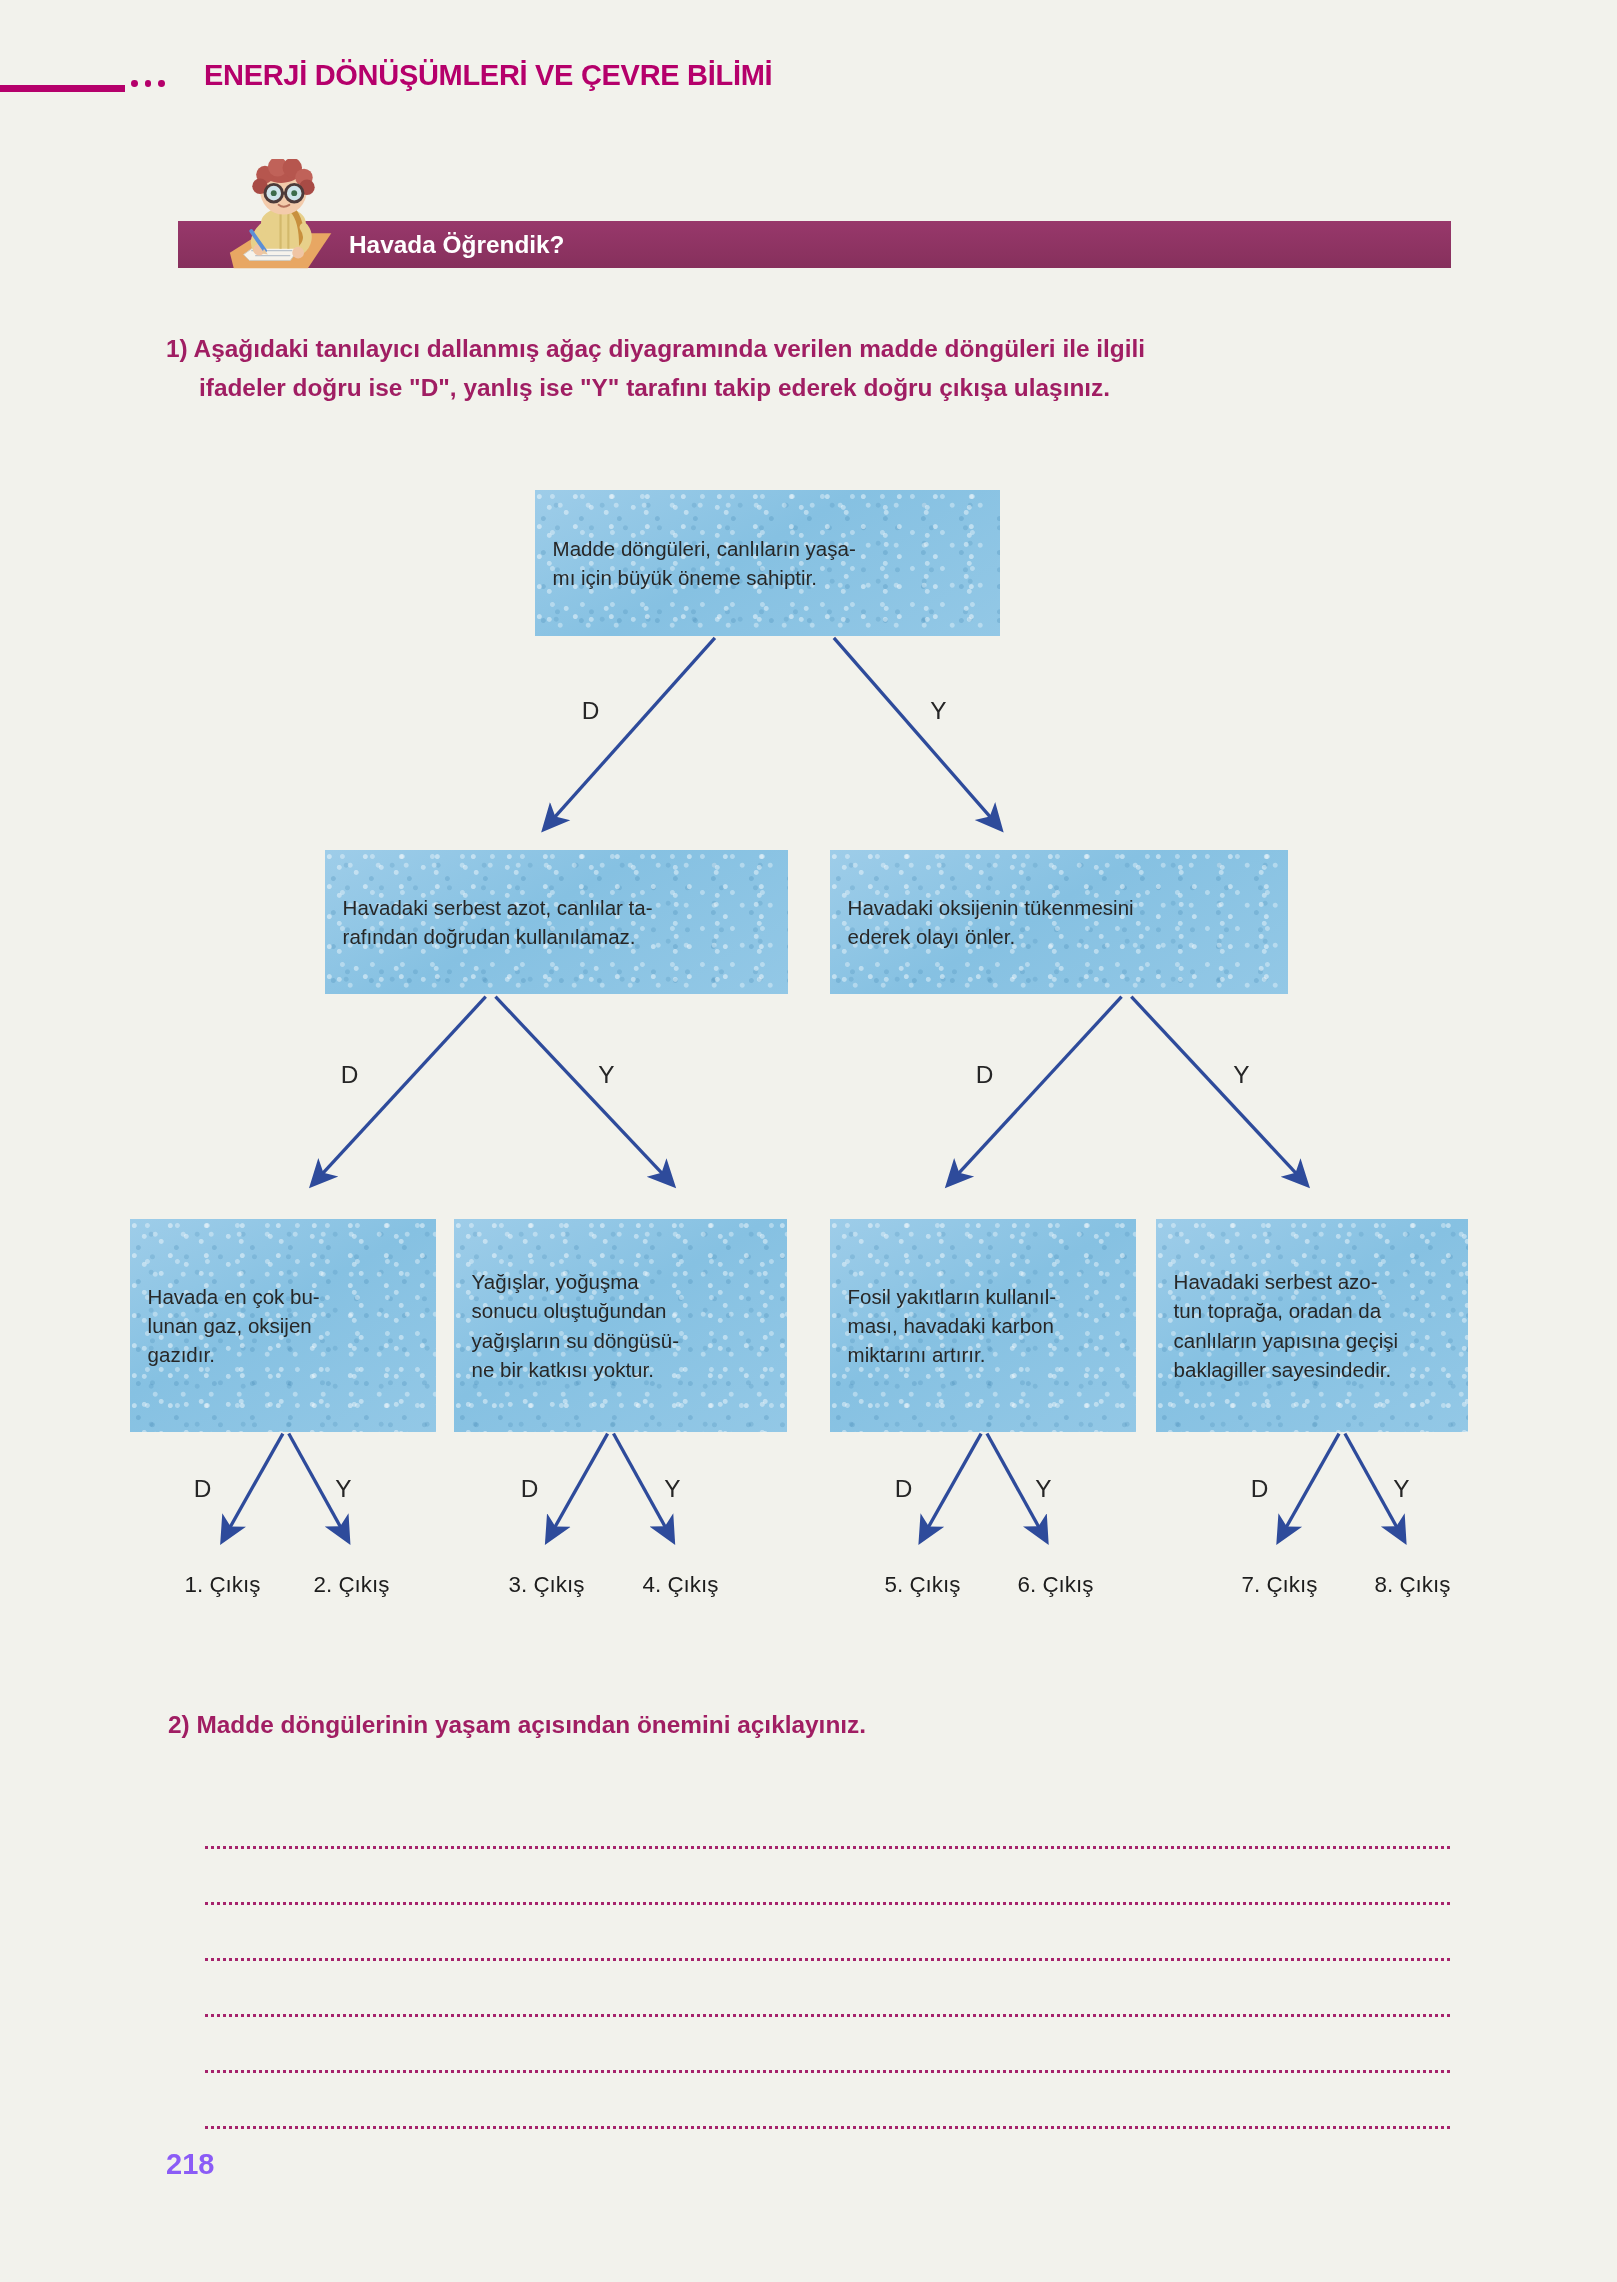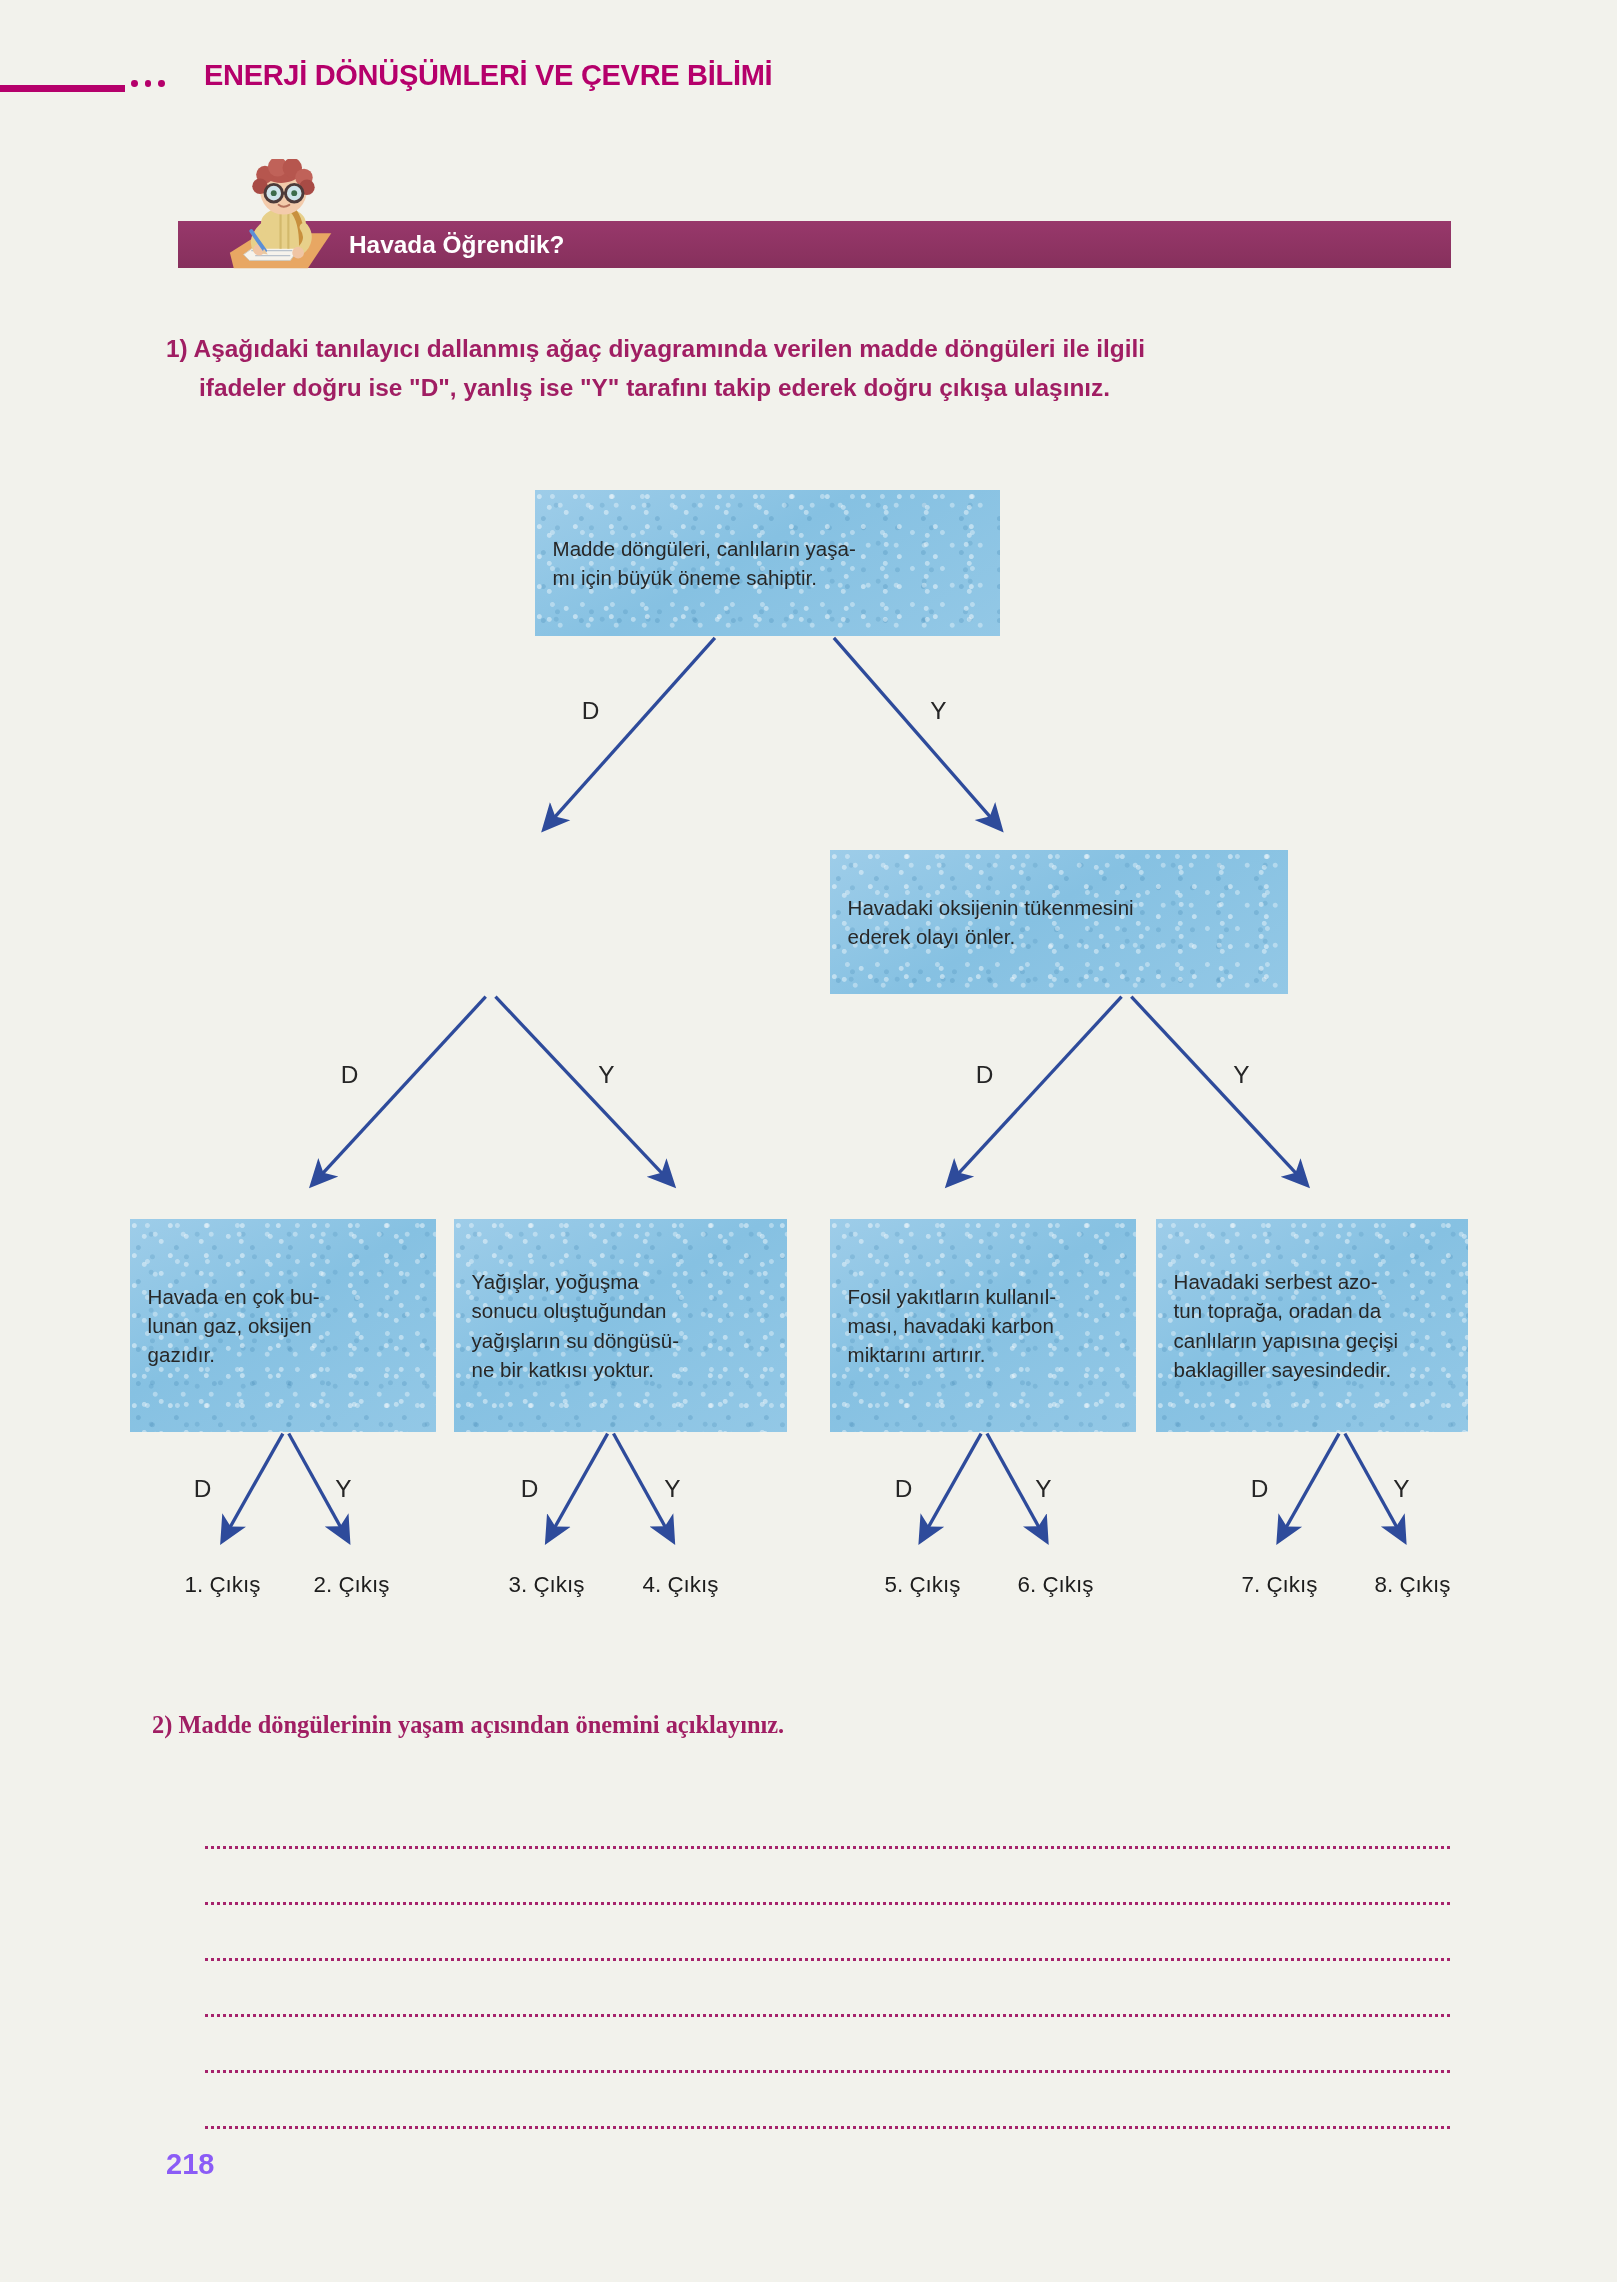--- a/index.html
+++ b/index.html
@@ -93,24 +93,23 @@
     font-weight: bold;
     line-height: 1.6;
   }
   .q1 {
     left: 166px;
     top: 329px;
     width: 1297px;
   }
   .q1 .ln2 { padding-left: 33px; display: block; }
   .q2 {
-    left: 152px;
+    left: 168px;
     top: 1705px;
     width: 1297px;
-    font-family: Liberation Serif, serif;
   }
 
   
   .tree {
     position: absolute;
     left: 0;
     top: 0;
     width: 1618px;
     height: 2282px;
     pointer-events: none;
@@ -270,20 +269,24 @@
       <line x1="1373" y1="1470" x2="1311" y2="1580"></line>
       <line x1="1379" y1="1470" x2="1440" y2="1580"></line>
     </g>
   </svg>
 
   <div class="node" style="left:535px; top:490px; width:465px; height:146px;">
     <span class="l">Madde döngüleri, canlıların yaşa-</span>
     <span class="l">mı için büyük öneme sahiptir.</span>
   </div>
 
+  <div class="node" style="left:325px; top:850px; width:463px; height:144px;">
+    <span class="l">Havadaki serbest azot, canlılar ta-</span>
+    <span class="l">rafından doğrudan kullanılamaz.</span>
+  </div>
   <div class="node" style="left:830px; top:850px; width:458px; height:144px;">
     <span class="l">Havadaki  oksijenin  tükenmesini</span>
     <span class="l">ederek olayı önler.</span>
   </div>
 
   <div class="node" style="left:130px; top:1219px; width:306px; height:213px;">
     <span class="l">Havada en çok bu-</span>
     <span class="l">lunan gaz, oksijen</span>
     <span class="l">gazıdır.</span>
   </div>

